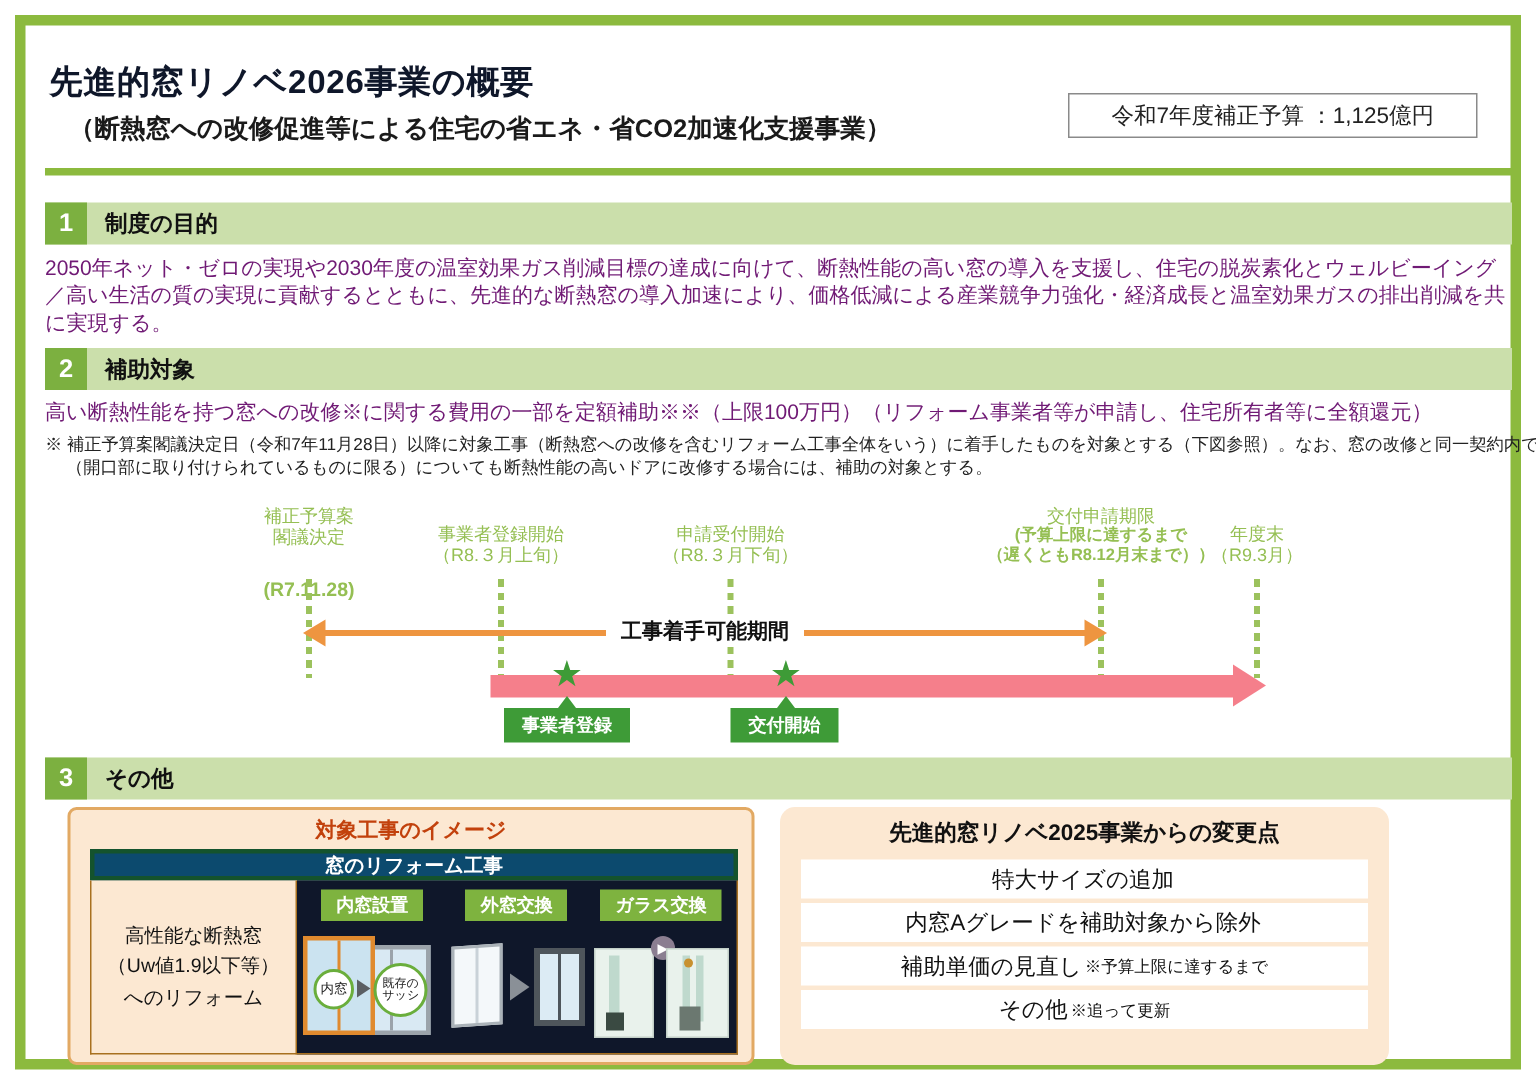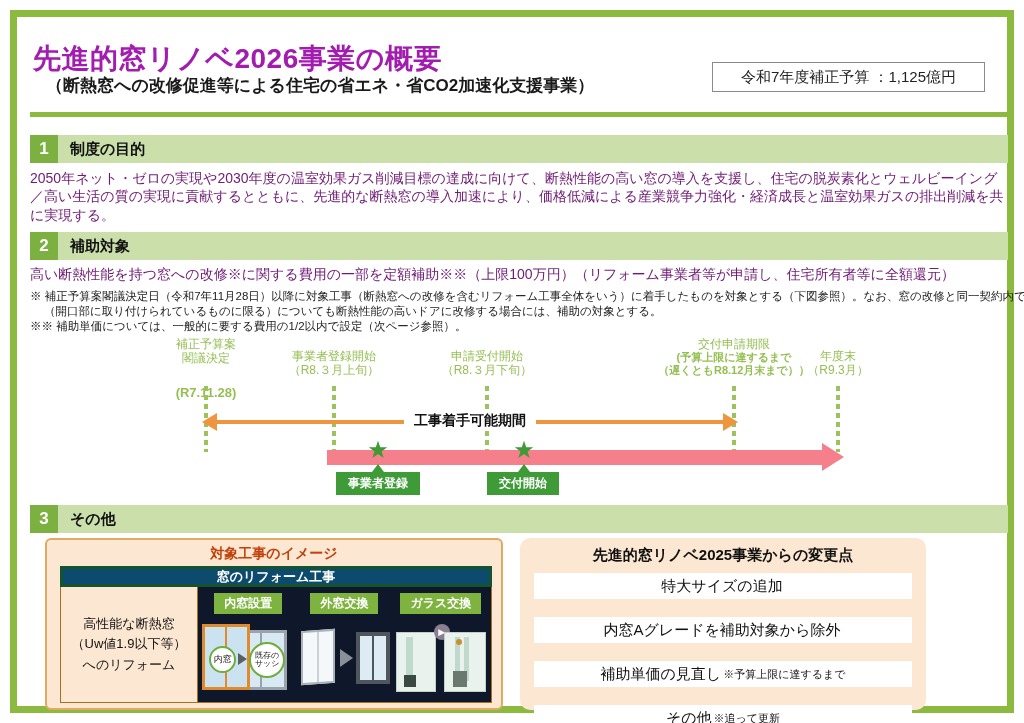--- a/index.html
+++ b/index.html
@@ -1,20 +1,20 @@
 <!DOCTYPE html>
 <html><head>
 <meta charset="utf-8">
 <style>
   * { margin:0; padding:0; box-sizing:border-box; }
   body { background:#ffffff; font-family:"Liberation Sans", sans-serif; }
   .page { position:relative; width:1024px; height:723px; background:#ffffff; overflow:hidden; }
   .frame { position:absolute; left:10px; top:10px; width:1004px; height:703px; border:7px solid #8CBA3E; pointer-events:none; }
 
-  .title { position:absolute; left:33px; top:40px; font-size:28px; font-weight:bold; color:#a21caf; letter-spacing:.5px; }
+  .title { position:absolute; left:33px; top:40px; font-size:22px; font-weight:bold; color:#0f172a; letter-spacing:.5px; }
   .subtitle { position:absolute; left:46px; top:74px; font-size:17px; font-weight:bold; color:#1a1a1a; }
   .budget-box { position:absolute; left:712px; top:62px; width:273px; height:30px; border:1px solid #8a8a8a; background:#fff; display:flex; align-items:center; justify-content:center; font-size:15px; color:#222; }
   .title-divider { position:absolute; left:30px; top:112px; width:978px; height:5px; background:#8CBA3E; }
 
   .sec-header { position:absolute; left:30px; width:978px; height:28px; background:#CBDFAB; display:flex; align-items:center; }
   .sec-num { width:28px; height:28px; background:#7CB040; color:#fff; font-size:17px; font-weight:bold; display:flex; align-items:center; justify-content:center; }
   .sec-title { font-size:15px; font-weight:bold; color:#111; margin-left:12px; }
   .sec1 { top:135px; } .sec2 { top:232px; } .sec3 { top:505px; }
 
   .body-text { position:absolute; left:30px; width:978px; font-size:14px; line-height:1.32; color:#701a75; }
@@ -53,21 +53,21 @@
 
   .win { position:absolute; }
   .win .mull { position:absolute; left:50%; top:0; width:2px; height:100%; transform:translateX(-50%); }
   .circ { position:absolute; background:#fff; border:2px solid #6AAE3C; border-radius:50%; display:flex; flex-direction:column; align-items:center; justify-content:center; color:#222; line-height:1.05; text-align:center; }
   .tri-right { position:absolute; width:0; height:0; }
 
   
   .changes-box { position:absolute; left:520px; top:538px; width:406px; height:172px; background:#FCE8D2; border-radius:10px; }
   .changes-title { text-align:center; font-size:15px; font-weight:bold; color:#111; margin-top:8px; }
   .changes-rows { margin:8px 14px 0 14px; }
-  .change-row { background:#fff; height:26px; margin-bottom:18px; display:flex; align-items:center; justify-content:center; font-size:15px; color:#111; }
+  .change-row { background:#fff; height:26px; margin-bottom:3px; display:flex; align-items:center; justify-content:center; font-size:15px; color:#111; }
   .change-note { font-size:11px; margin-left:2px; }
 </style>
 </head>
 <body>
 
 <div class="page">
   <div class="frame"></div>
 
   <div class="title">先進的窓リノベ2026事業の概要</div>
   <div class="subtitle">（断熱窓への改修促進等による住宅の省エネ・省CO2加速化支援事業）</div>
@@ -82,21 +82,20 @@
   </div>
   <div class="body-text purpose-body">2050年ネット・ゼロの実現や2030年度の温室効果ガス削減目標の達成に向けて、断熱性能の高い窓の導入を支援し、住宅の脱炭素化とウェルビーイング／高い生活の質の実現に貢献するとともに、先進的な断熱窓の導入加速により、価格低減による産業競争力強化・経済成長と温室効果ガスの排出削減を共に実現する。</div>
 
   <div class="sec-header sec2">
     <div class="sec-num">2</div>
     <div class="sec-title">補助対象</div>
   </div>
   <div class="body-text subsidy-lead">高い断熱性能を持つ窓への改修※に関する費用の一部を定額補助※※（上限100万円）（リフォーム事業者等が申請し、住宅所有者等に全額還元）</div>
   <div class="note n1a">※ 補正予算案閣議決定日（令和7年11月28日）以降に対象工事（断熱窓への改修を含むリフォーム工事全体をいう）に着手したものを対象とする（下図参照）。なお、窓の改修と同一契約内でドア</div>
   <div class="note n1b">（開口部に取り付けられているものに限る）についても断熱性能の高いドアに改修する場合には、補助の対象とする。</div>
-  <div class="note n2">※※ 補助単価については、一般的に要する費用の1/2以内で設定（次ページ参照）。</div>
 
   <div class="ms" style="left:206px; top:337px;">
     <div>補正予算案</div>
     <div>閣議決定</div>
     <div class="bold">(R7.11.28)</div>
   </div>
   <div class="ms" style="left:334px; top:349px;">
     <div>事業者登録開始</div>
     <div>（R8.３月上旬）</div>
   </div>

